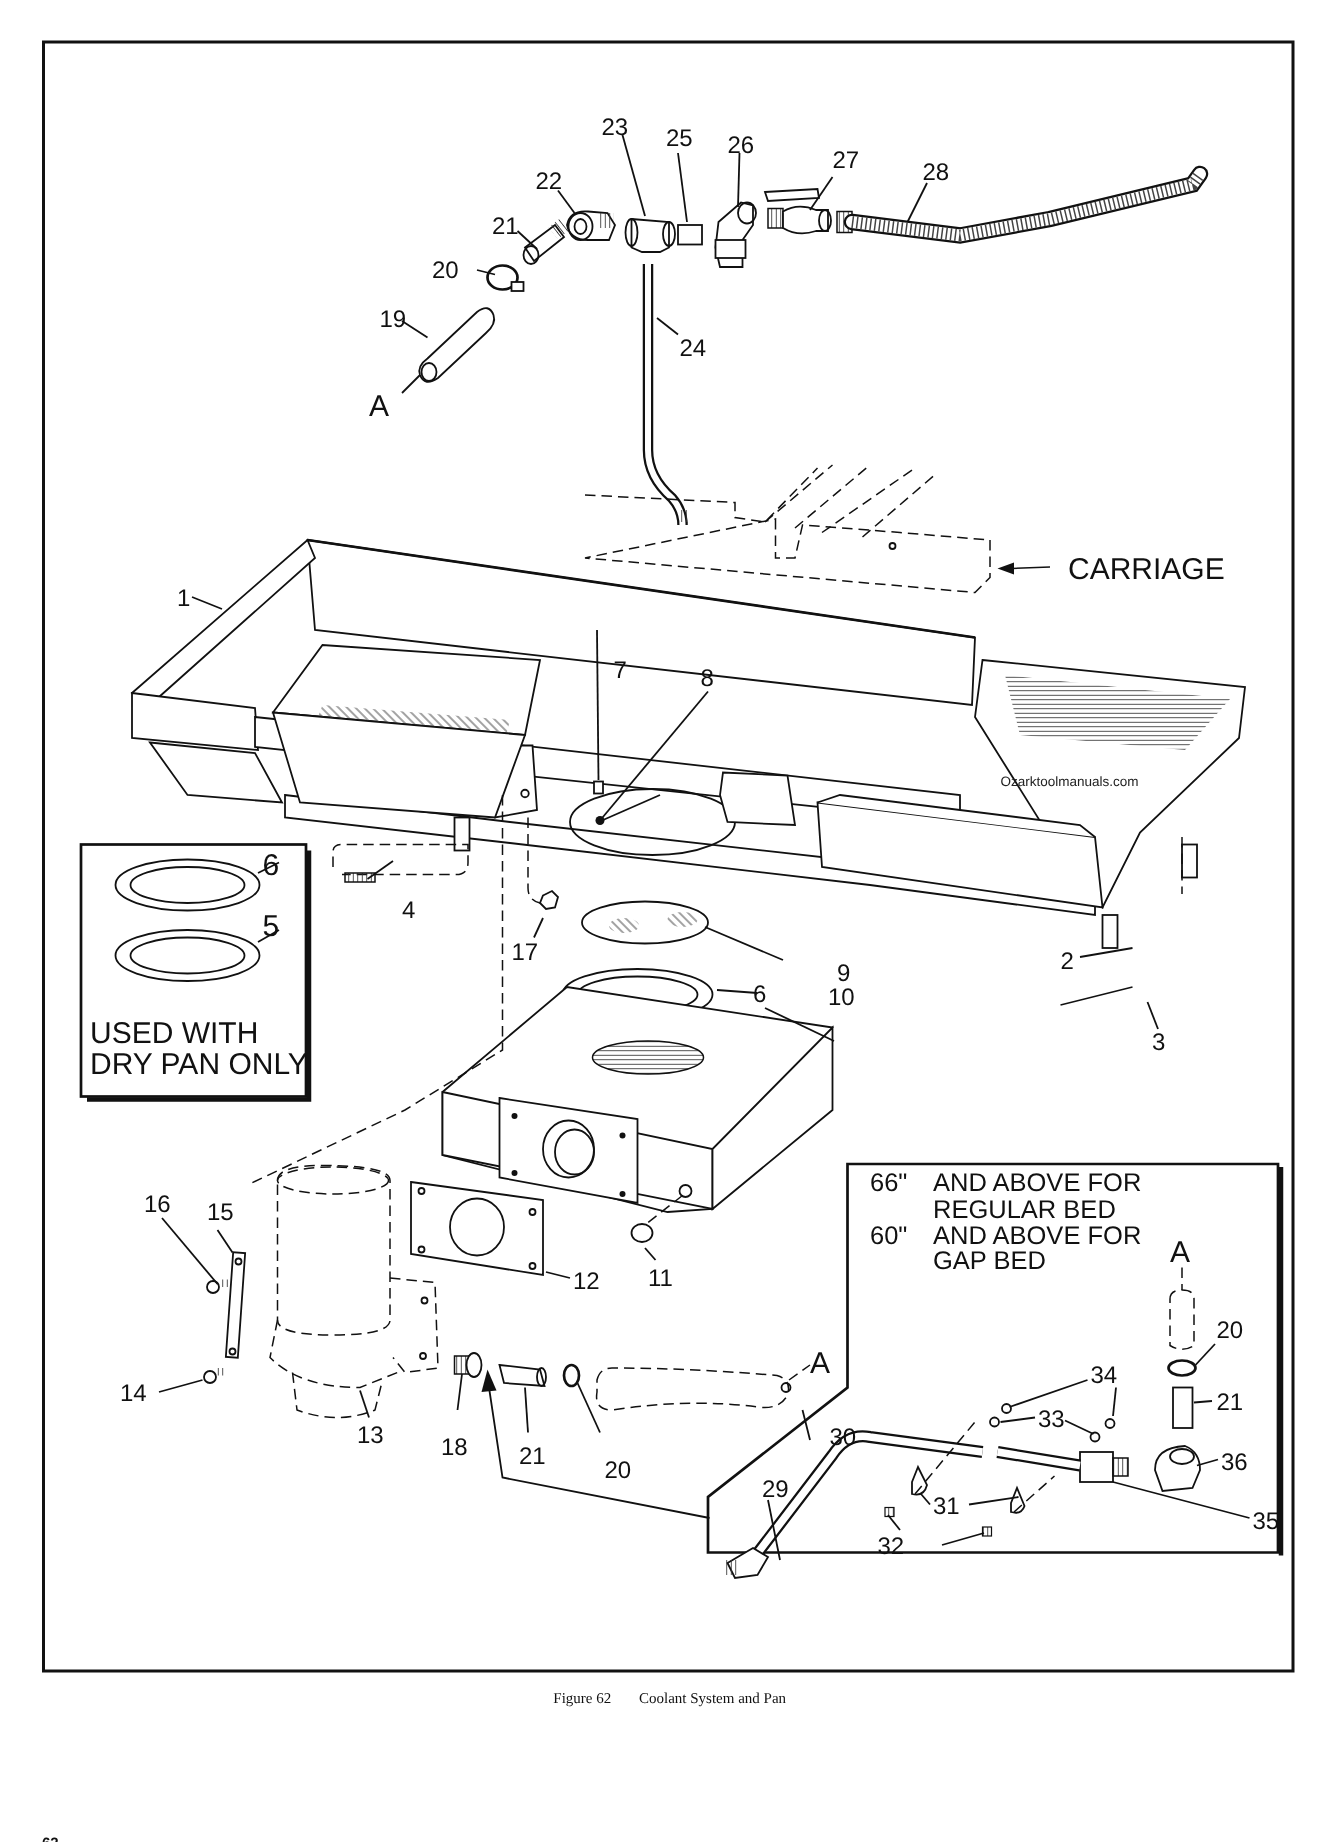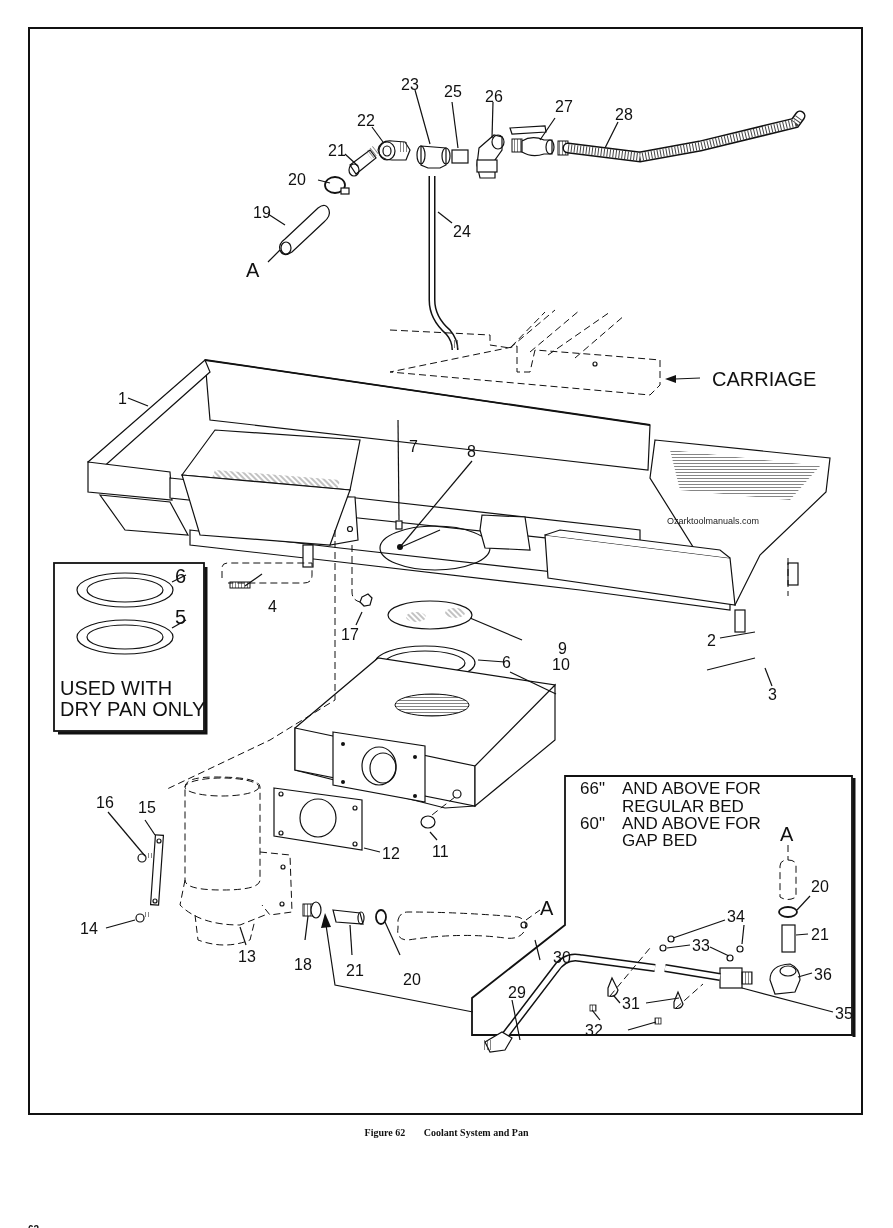--- a/index.html
+++ b/index.html
@@ -11,21 +11,21 @@
   svg text.num { font-family: "Liberation Sans", sans-serif; font-size: 16px; fill: #111; }
   svg text.big { font-family: "Liberation Sans", sans-serif; font-size: 20px; fill: #111; }
   svg text.note { font-family: "Liberation Sans", sans-serif; font-size: 17px; fill: #111; }
   svg text.wm { font-family: "Liberation Sans", sans-serif; font-size: 9px; fill: #222; }
   .ln { stroke: #111; stroke-width: 1.2; fill: none; }
   .ln2 { stroke: #111; stroke-width: 1.8; fill: none; }
   .fl { stroke: #111; stroke-width: 1.2; fill: #fff; }
   .dash { stroke: #111; stroke-width: 1; fill: none; stroke-dasharray: 7 4; }
   .hatch { stroke: #333; stroke-width: 0.6; }
   #caption { position: absolute; top: 1127px; left: 0; width: 893px; text-align: center;
-             font-family: "Liberation Serif", serif; font-weight: bold; font-size: 10px; }
+             font-family: "Liberation Serif", serif; font-weight: normal; font-size: 10px; }
   #caption span { margin: 0 8px; }
   #page-number { position: absolute; left: 28px; top: 1224px;
                  font-family: "Liberation Sans", sans-serif; font-weight: bold; font-size: 10px; text-align: center; }
 </style>
 </head>
 <body>
 
 <div id="frame"></div>
 
 <svg id="diagram" viewBox="0 0 893 1228">

